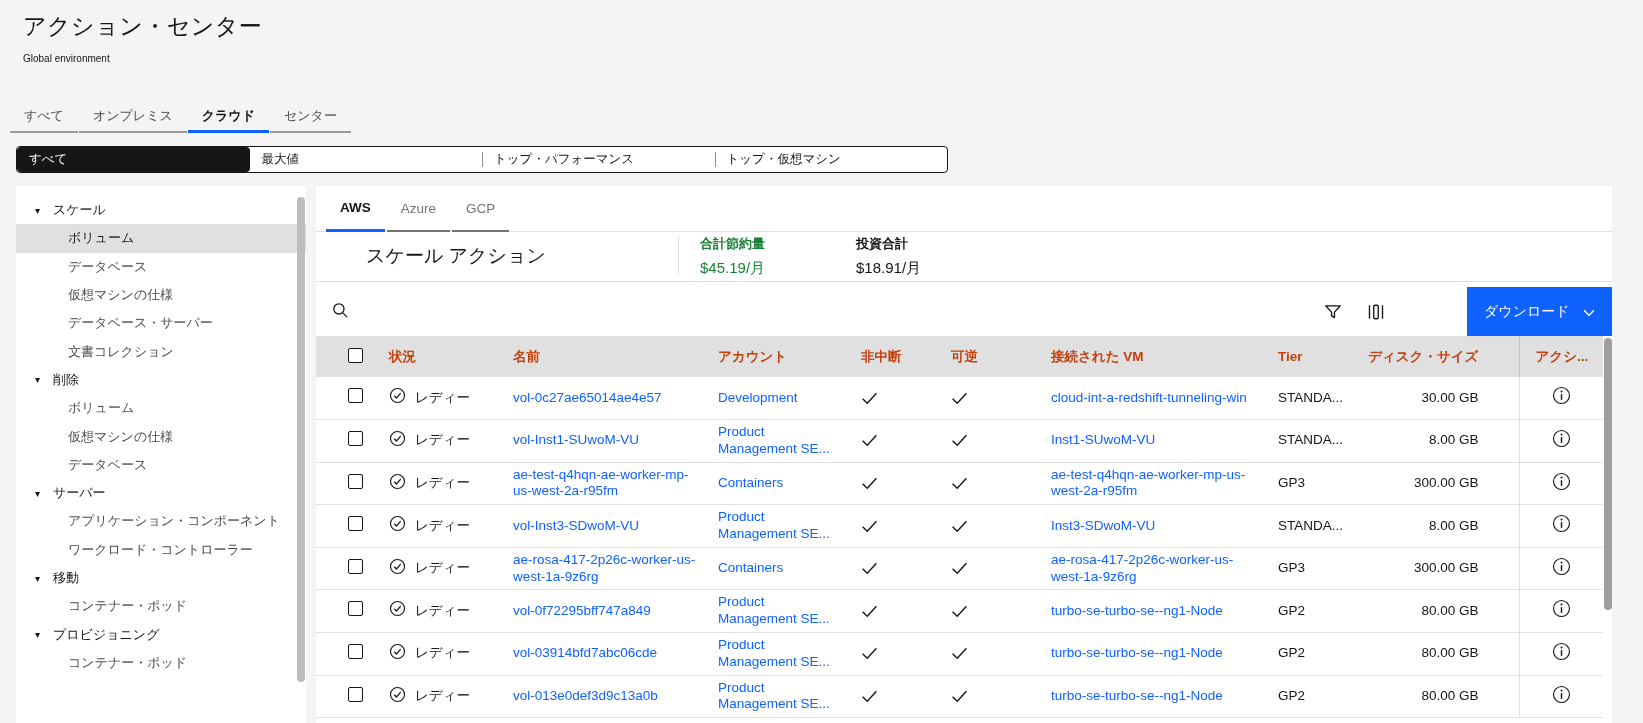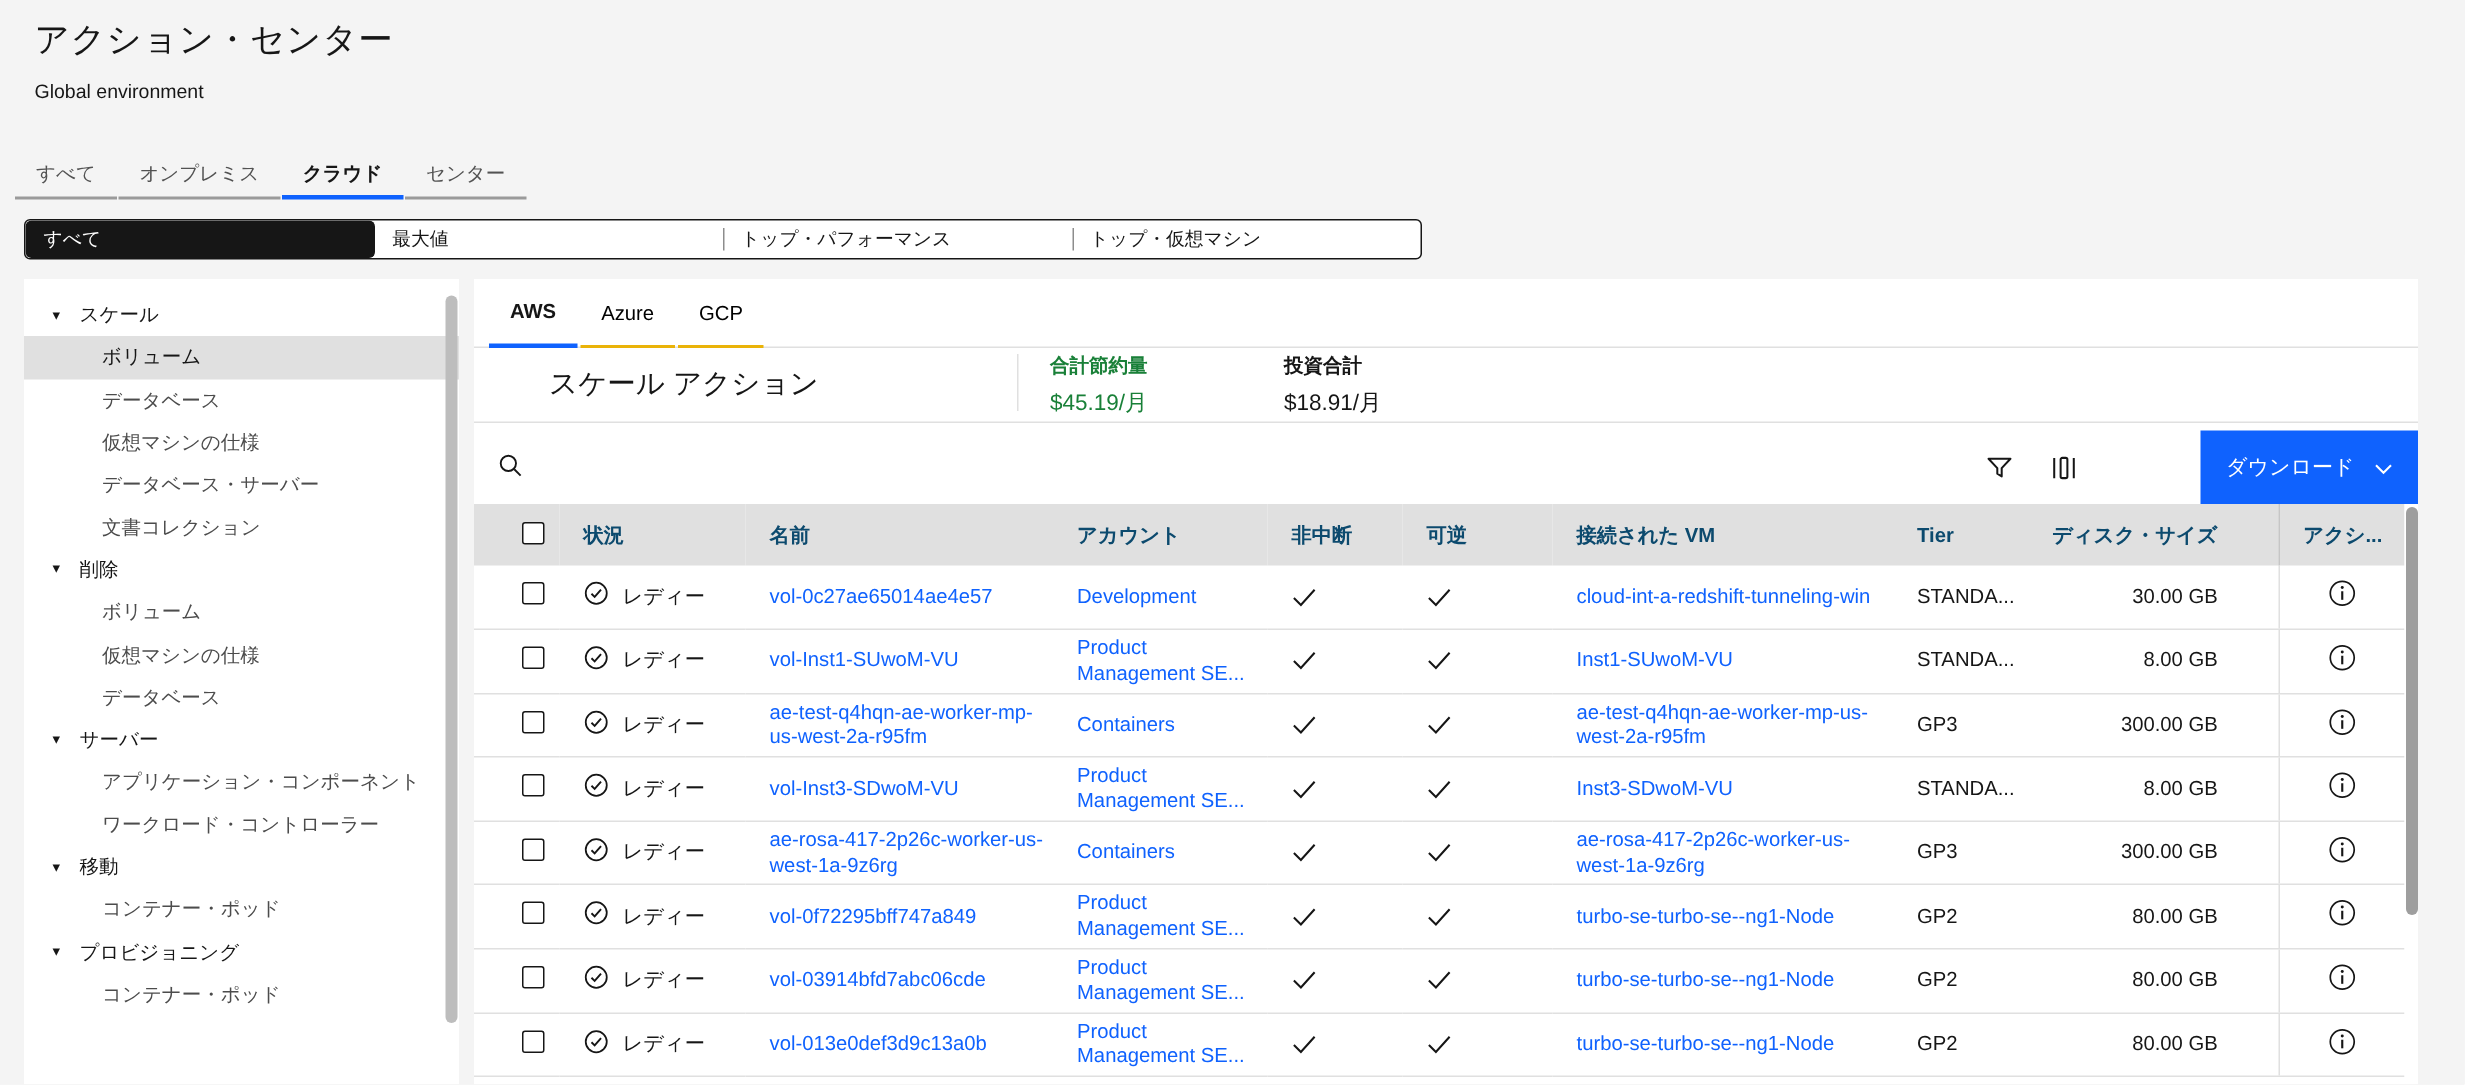--- a/index.html
+++ b/index.html
@@ -2,21 +2,21 @@
 <html><head>
 <meta charset="utf-8">
 <style>
   * { margin:0; padding:0; box-sizing:border-box; }
   html,body { background:#f4f4f4; }
   body { font-family:"Liberation Sans","DejaVu Sans",sans-serif; color:#161616; }
   .page { position:relative; width:1643px; height:723px; background:#f4f4f4; overflow:hidden; }
 
   
   .page-title { position:absolute; left:23px; top:11px; font-size:23px; font-weight:400; letter-spacing:.5px; }
-  .page-subtitle { position:absolute; left:23px; top:53px; font-size:13px; color:#161616; }
+  .page-subtitle { position:absolute; left:23px; top:53px; font-size:10px; color:#161616; }
 
   
   .main-tabs { position:absolute; left:10px; top:100px; display:flex; }
   .main-tab { padding:7px 14px 6px 14px; font-size:13px; color:#525252; border-bottom:2px solid #9a9a9a; cursor:pointer; margin-right:1px; }
   .main-tab.selected { color:#161616; font-weight:bold; border-bottom:3px solid #0f62fe; padding-bottom:5px; }
 
   
   .switcher { position:absolute; left:16px; top:146px; width:932px; height:27px; display:flex; border:1px solid #161616; border-radius:4px; background:#ffffff; overflow:hidden; }
   .switch-seg { flex:1 1 0; display:flex; align-items:center; padding-left:12px; font-size:12.5px; color:#161616; cursor:pointer; position:relative; }
   .switch-seg.selected { background:#161616; color:#ffffff; border-radius:4px; }
@@ -29,21 +29,21 @@
   
   .tree-row { height:28.3px; display:flex; align-items:center; font-size:13px; cursor:pointer; }
   .tree-group { padding-left:19px; color:#161616; }
   .tree-group .caret { width:18px; font-size:10px; color:#161616; }
   .tree-child { padding-left:52px; color:#4c4c4c; }
   .tree-child.selected { background:#e0e0e0; color:#161616; }
   .sidebar-scrollbar { position:absolute; left:297px; top:197px; width:8px; height:485px; background:#bdbdbd; border-radius:4px; }
 
   
   .provider-tabs { position:absolute; left:10px; top:0; height:46px; display:flex; }
-  .ptab { padding:0 14px; display:flex; align-items:center; font-size:13.5px; color:#000000; border-bottom:2px solid #eab308; margin-right:2px; cursor:pointer; }
+  .ptab { padding:0 14px; display:flex; align-items:center; font-size:13.5px; color:#737373; border-bottom:2px solid #737373; margin-right:2px; cursor:pointer; }
   .ptab.selected { color:#161616; font-weight:bold; border-bottom:3px solid #0f62fe; }
   .ptabs-rule { position:absolute; left:0; top:45px; width:100%; height:1px; background:#e0e0e0; }
 
   
   .stats-row { position:absolute; left:0; top:41px; width:100%; height:55px; border-bottom:1px solid #e0e0e0; }
   .section-title { position:absolute; left:50px; top:16px; font-size:19px; color:#161616; }
   .stats-divider { position:absolute; left:362px; top:9px; width:1px; height:38px; background:#e0e0e0; }
   .stat { position:absolute; top:8px; }
   .stat-1 { left:384px; }
   .stat-2 { left:540px; }
@@ -57,21 +57,21 @@
   .search-input { position:absolute; left:44px; top:0; width:900px; height:49px; border:none; outline:none; font-size:14px; color:#161616; font-family:inherit; background:transparent; }
   .search-input::placeholder { color:#a8a8a8; }
   .tb-icon { position:absolute; top:15px; width:20px; height:20px; display:flex; align-items:center; justify-content:center; cursor:pointer; }
   .filter-icon { left:1007px; }
   .column-icon { left:1050px; }
   .download-btn { position:absolute; right:0; top:0; width:145px; height:49px; background:#0f62fe; color:#ffffff; display:flex; align-items:center; justify-content:space-between; padding:0 17px; font-size:14px; cursor:pointer; border:none; }
 
   
   .table-wrap { position:absolute; left:0; top:150px; width:1287px; }
   table { border-collapse:collapse; table-layout:fixed; width:1287px; }
-  thead th { background:#e0e0e0; height:41px; font-size:13.5px; font-weight:bold; text-align:left; padding-left:16px; color:#0c4a6e; }
+  thead th { background:#e0e0e0; height:41px; font-size:13.5px; font-weight:bold; text-align:left; padding-left:16px; color:#c2410c; }
   thead th.col-size { text-align:center; padding-right:40px; }
   thead th.col-action { border-left:1px solid #c6c6c6; }
   tbody td { height:42.6px; border-bottom:1px solid #e0e0e0; font-size:13.5px; vertical-align:middle; padding-left:16px; line-height:1.25; overflow-wrap:break-word; }
   tbody td.cell-size { text-align:right; padding-right:40px; }
   tbody td.cell-action { border-left:1px solid #e0e0e0; text-align:center; padding-left:0; }
   td.cell-check, th.col-cb { padding-left:32px; }
   .link { color:#0f62fe; text-decoration:none; cursor:pointer; }
   .checkbox { width:15px; height:15px; border:1.6px solid #161616; border-radius:2px; background:#fff; display:inline-block; cursor:pointer; }
   .status-cell { display:flex; align-items:center; gap:9px; }
   .check-glyph svg { display:block; }

